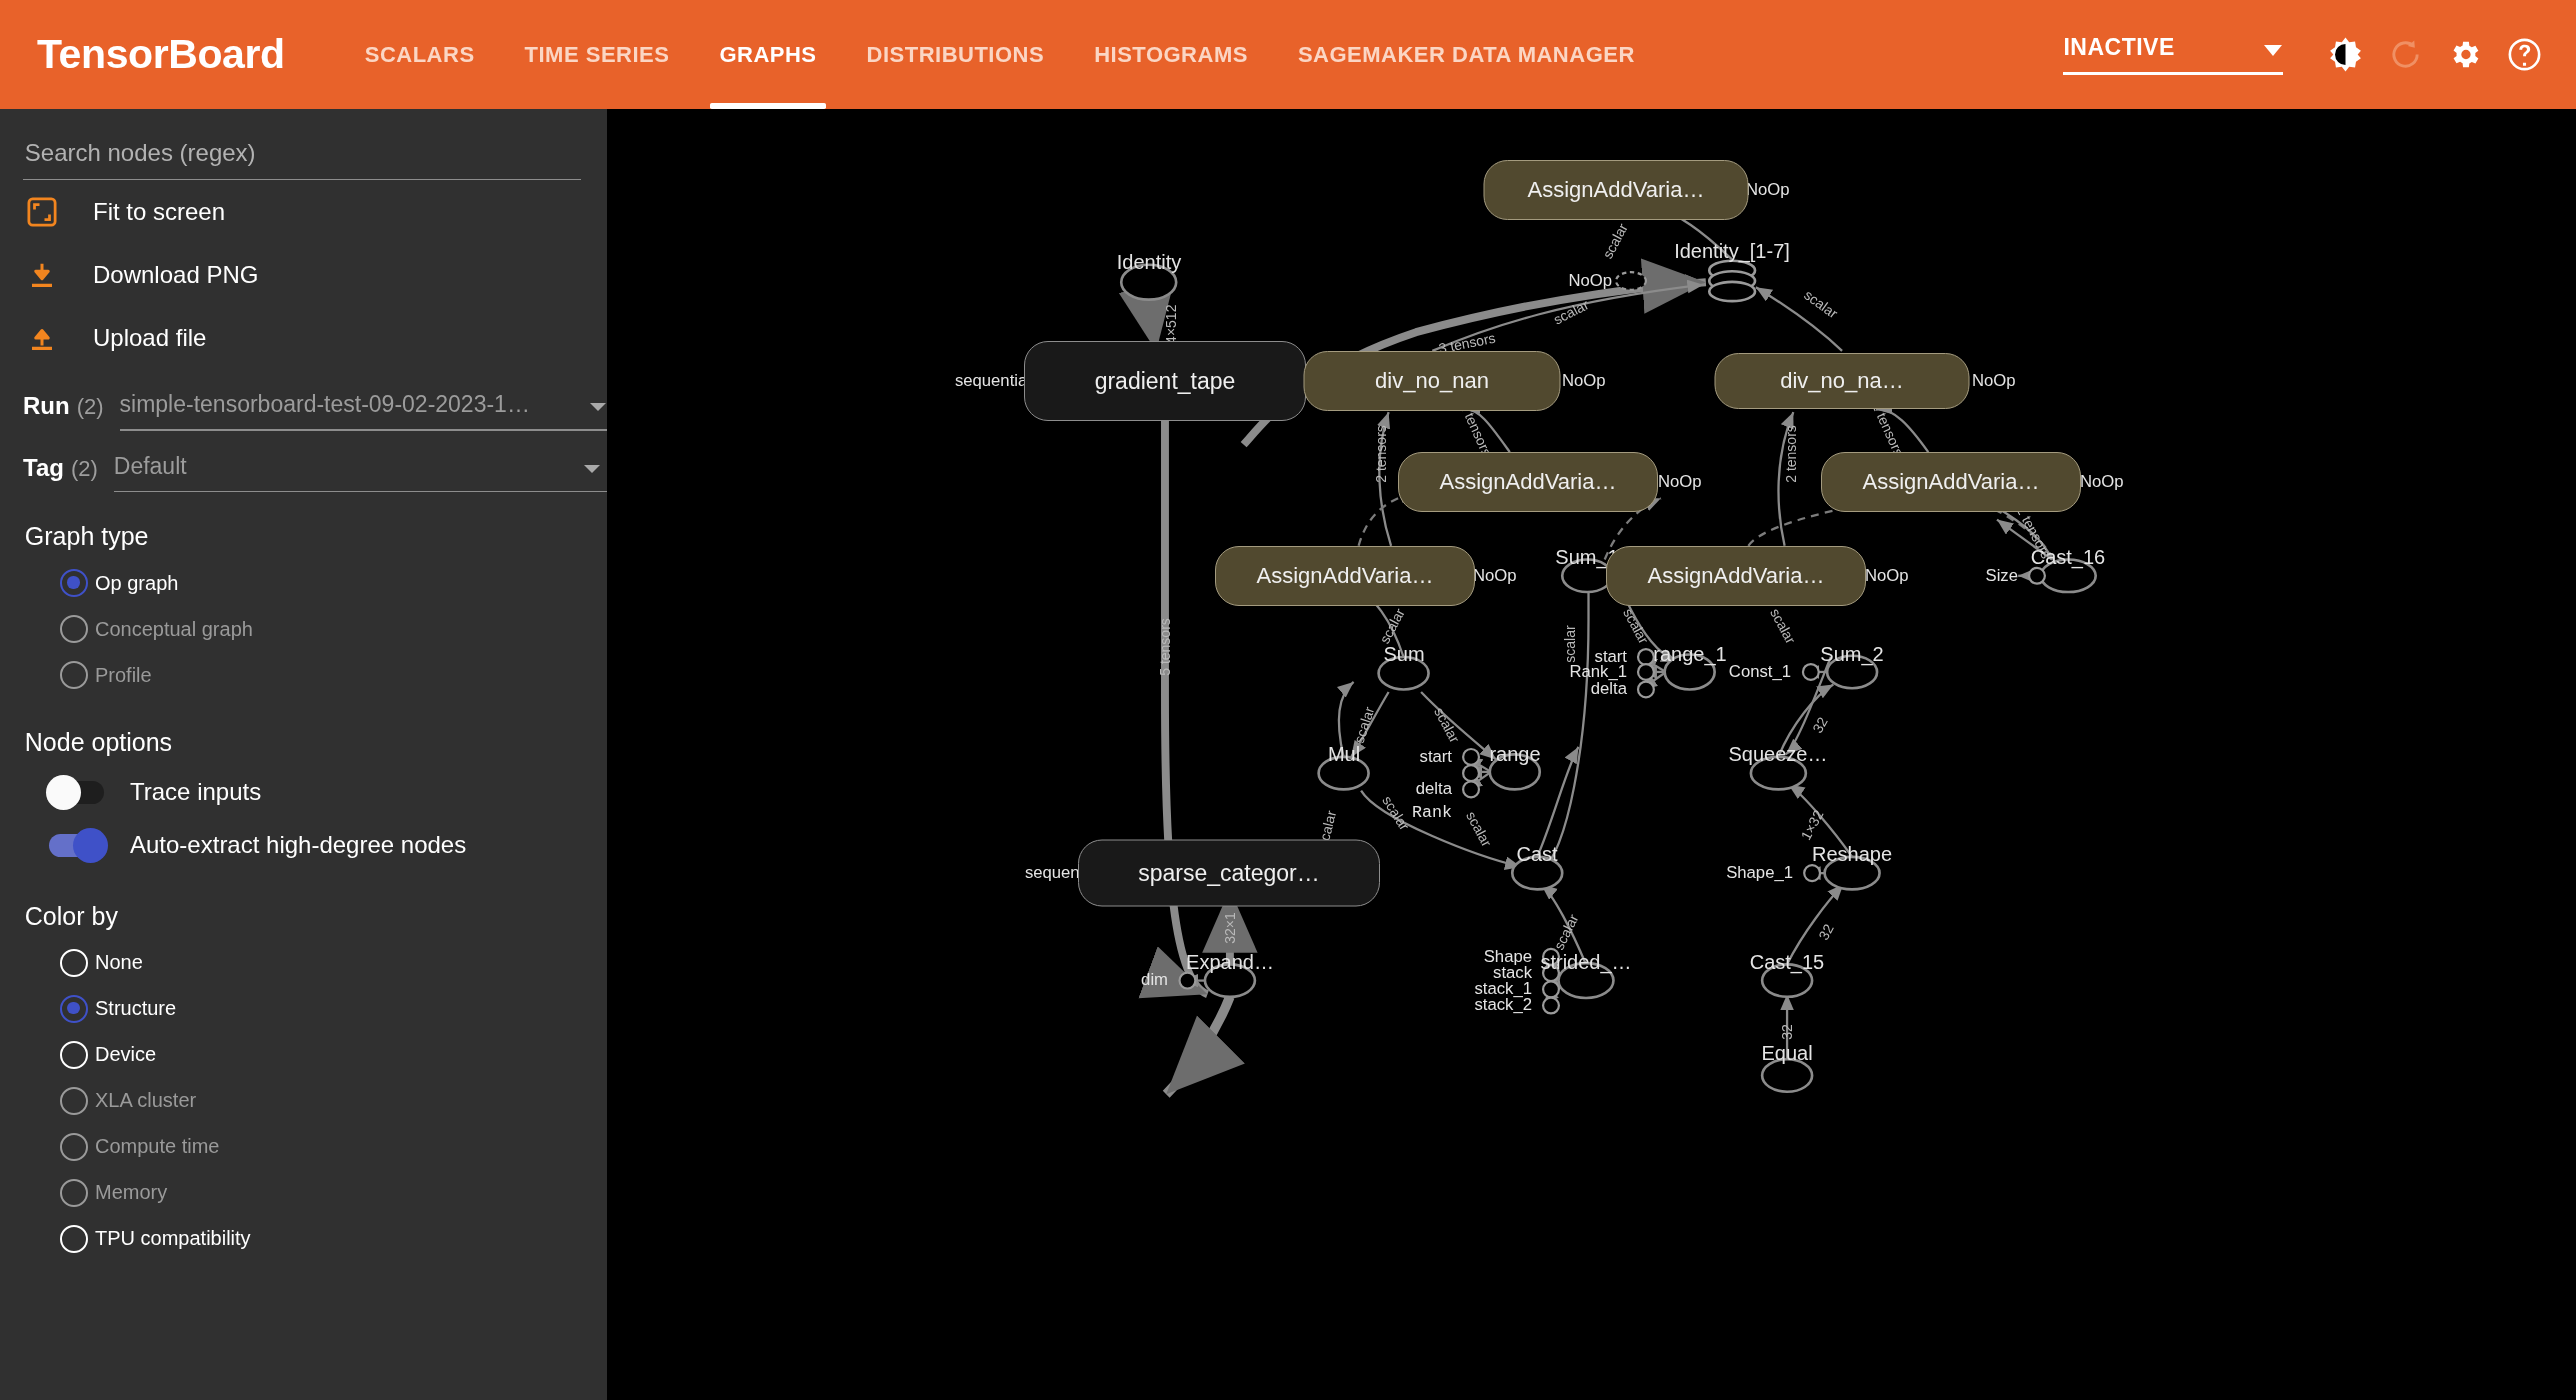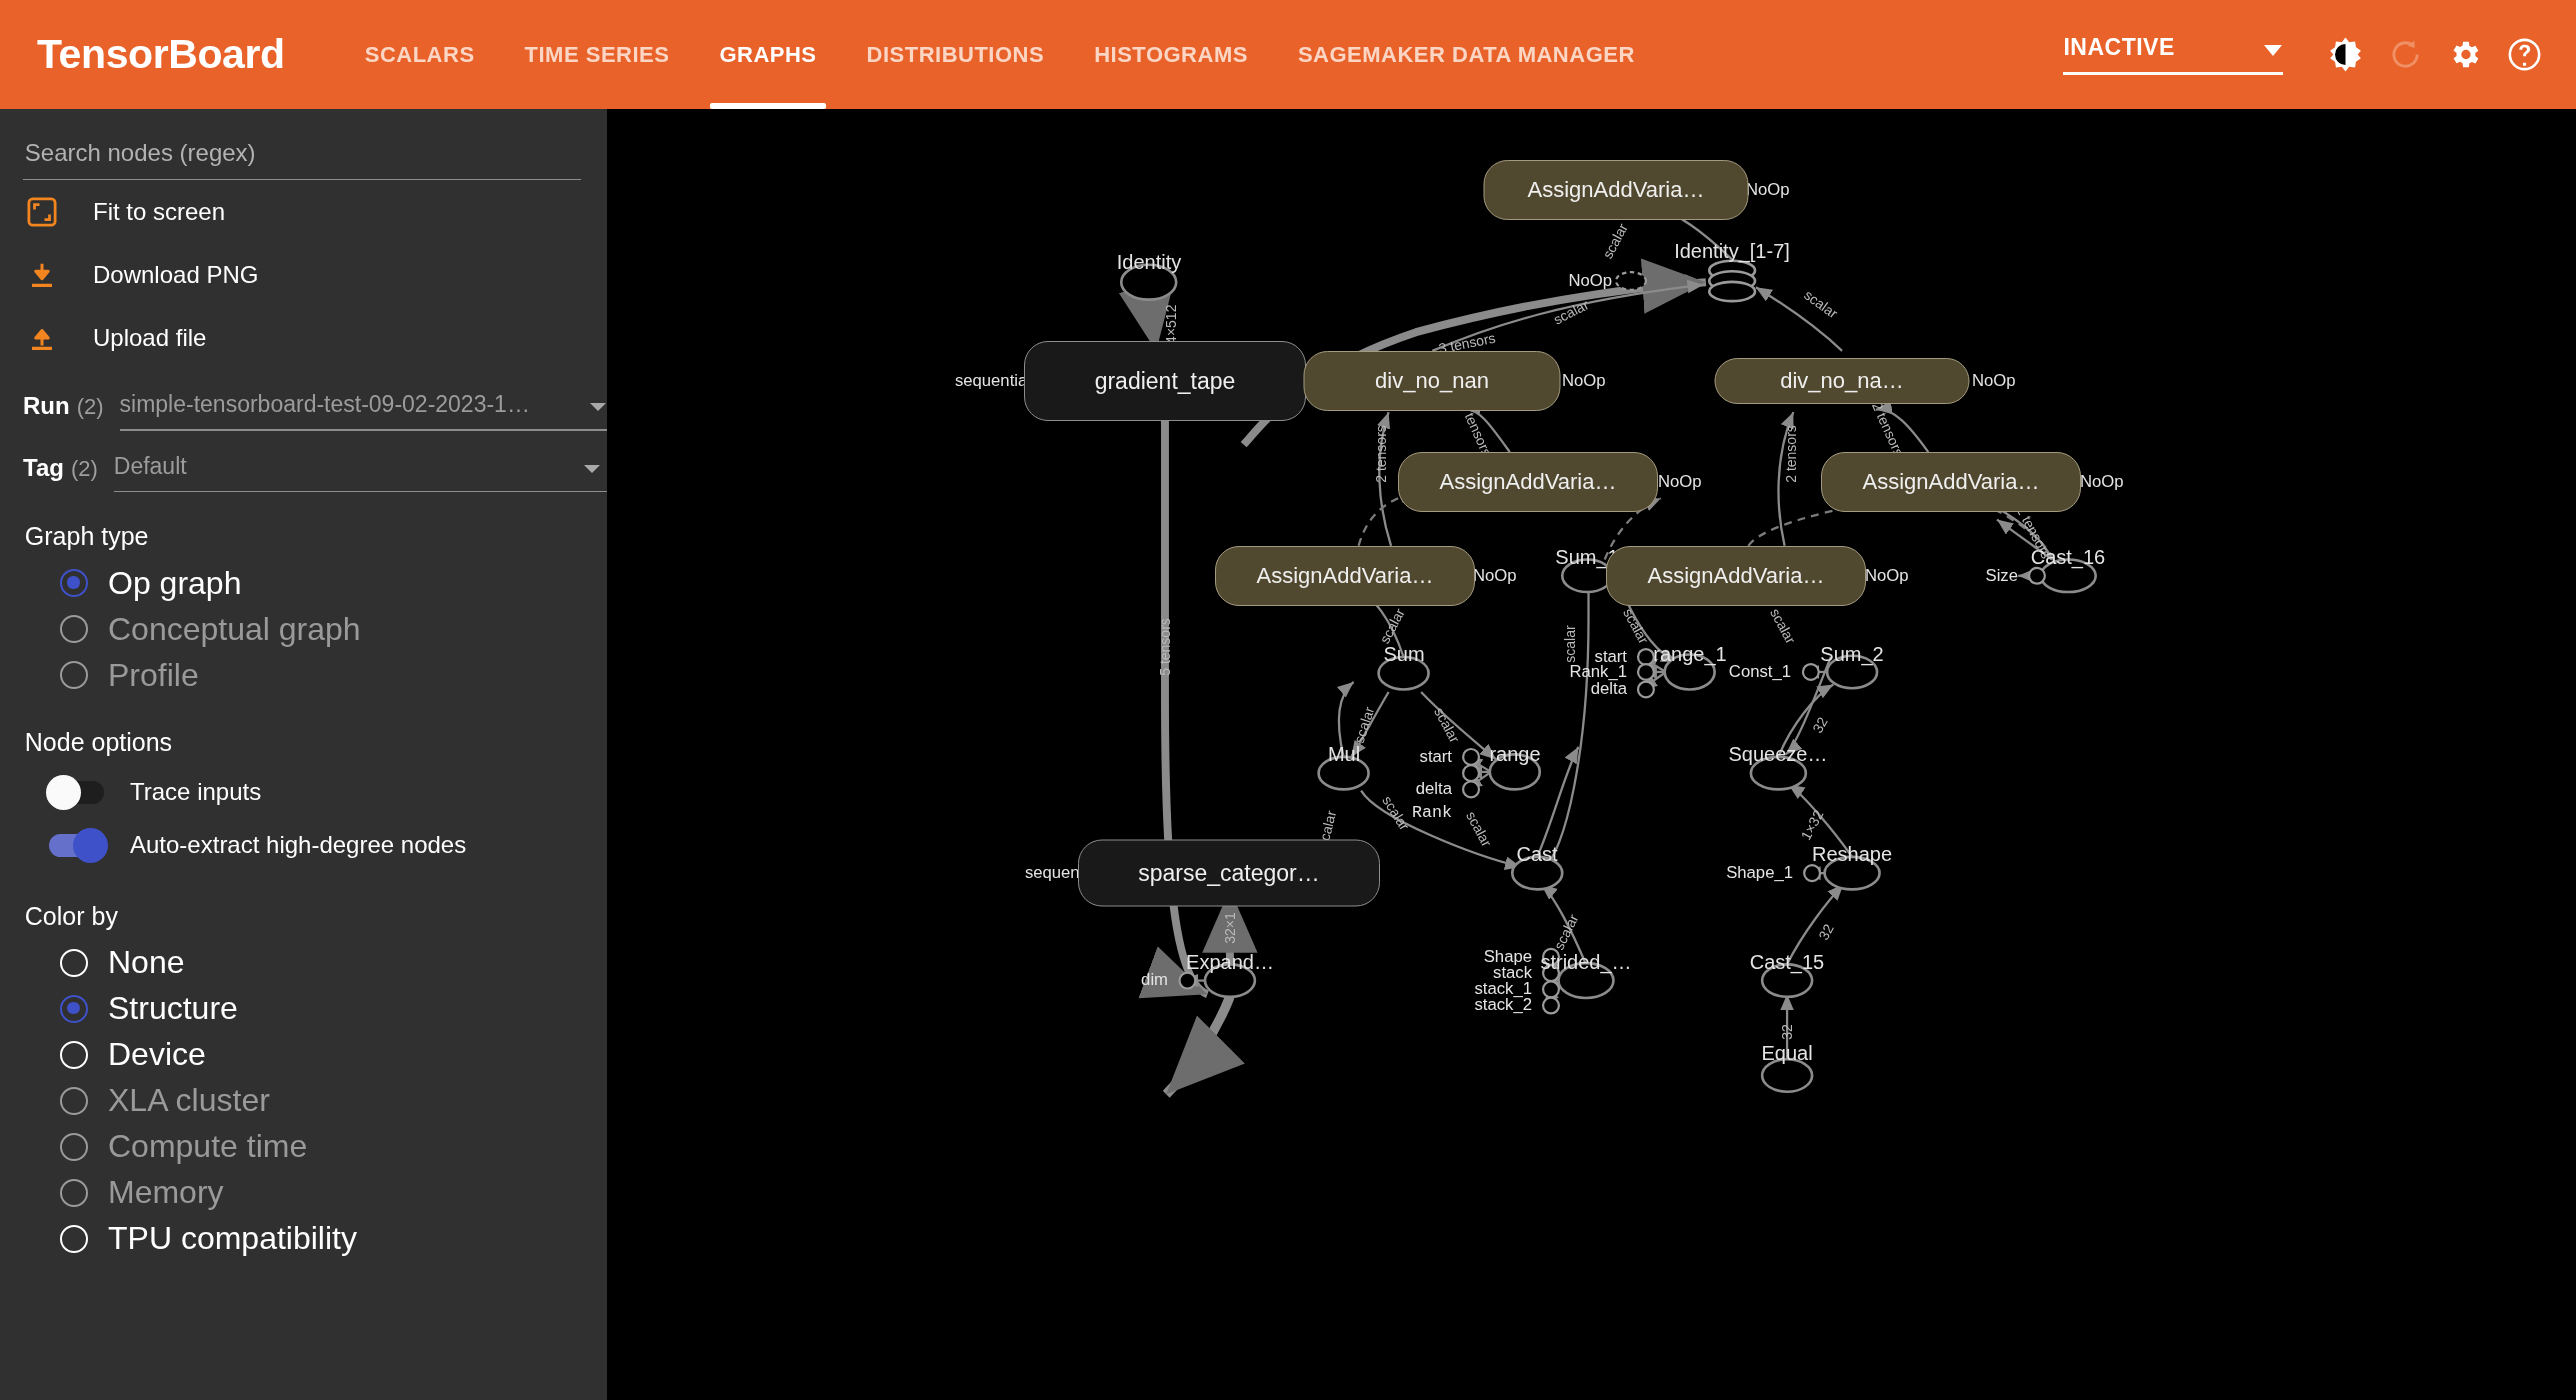--- a/index.html
+++ b/index.html
@@ -38,21 +38,21 @@
   .selwrap .v{font-size:23px;color:#9c9c9c;padding-bottom:10.6px;white-space:nowrap;overflow:hidden;text-overflow:clip;width:449px;}
   .selwrap .ul{height:1.8px;background:#8d8d8d;width:493px;}
   .selwrap .caret{position:absolute;right:7px;bottom:19.4px;width:0;height:0;border-left:8px solid transparent;border-right:8px solid transparent;border-top:8.8px solid #a9a9a9;}
 
   .sect-title{font-size:25px;color:#fff;margin:30px 0 8.8px 1.8px;}
   .radio-row{display:flex;align-items:center;height:46px;padding-left:37px;cursor:pointer;}
   .radio{width:28px;height:28px;border-radius:50%;border:2.6px solid #9a9a9a;box-sizing:border-box;position:relative;flex:none;}
   .radio.white{border-color:#fff;}
   .radio.on{border-color:#3F51C8;}
   .radio.on:after{content:"";position:absolute;left:5.3px;top:5.3px;width:12.3px;height:12.3px;border-radius:50%;background:#3F51C8;}
-  .radio-row .t{font-size:32px;margin-left:20px;color:#9a9a9a;}
+  .radio-row .t{font-size:20px;margin-left:7px;color:#9a9a9a;}
   .radio-row .t.bright{color:#fff;}
 
   .tog-row{display:flex;align-items:center;height:53px;padding-left:26px;cursor:pointer;}
   .tog{width:55px;height:23px;border-radius:12.3px;position:relative;flex:none;}
   .tog.off{background:#1e1e1e;}
   .tog.off:after{content:"";position:absolute;left:-3.5px;top:-6.2px;width:35px;height:35px;border-radius:50%;background:#fafafa;}
   .tog.on{background:#6470c9;}
   .tog.on:after{content:"";position:absolute;right:-3.5px;top:-6.2px;width:35px;height:35px;border-radius:50%;background:#3F51C8;}
   .tog-row .t{font-size:24px;color:#fff;margin-left:26px;}
 
@@ -416,21 +416,21 @@
     <div id="gboxes">
         <div class="boxnode op" style="left: 1009px; top: 81px; width: 265px; height: 60px;">
           <span>AssignAddVaria…</span>
         </div>
         <div class="boxnode group" style="left: 558px; top: 272px; width: 282px; height: 80px;">
           <span>gradient_tape</span>
         </div>
         <div class="boxnode op" style="left: 825px; top: 272px; width: 257px; height: 60px;">
           <span>div_no_nan</span>
         </div>
-        <div class="boxnode op" style="left: 1235px; top: 272px; width: 255px; height: 46px;">
+        <div class="boxnode op" style="left: 1235px; top: 272px; width: 255px; height: 56px;">
           <span>div_no_na…</span>
         </div>
         <div class="boxnode op" style="left: 921px; top: 373px; width: 260px; height: 60px;">
           <span>AssignAddVaria…</span>
         </div>
         <div class="boxnode op" style="left: 1344px; top: 373px; width: 260px; height: 60px;">
           <span>AssignAddVaria…</span>
         </div>
         <div class="boxnode op" style="left: 738px; top: 467px; width: 260px; height: 60px;">
           <span>AssignAddVaria…</span>

